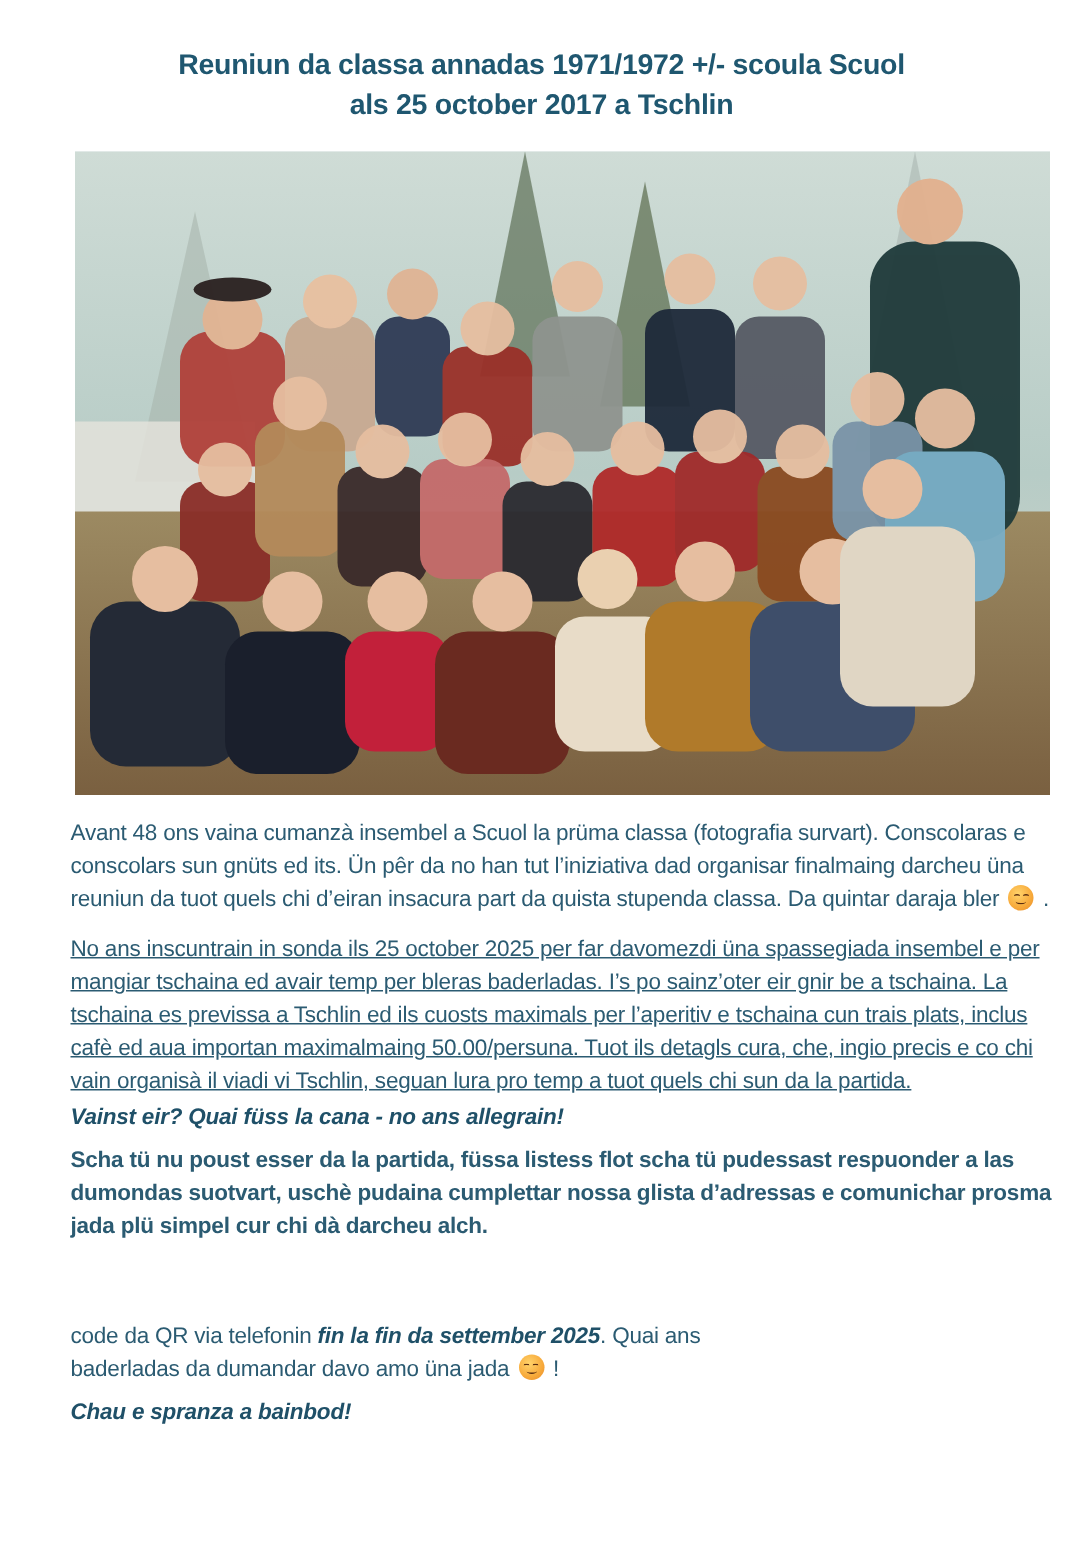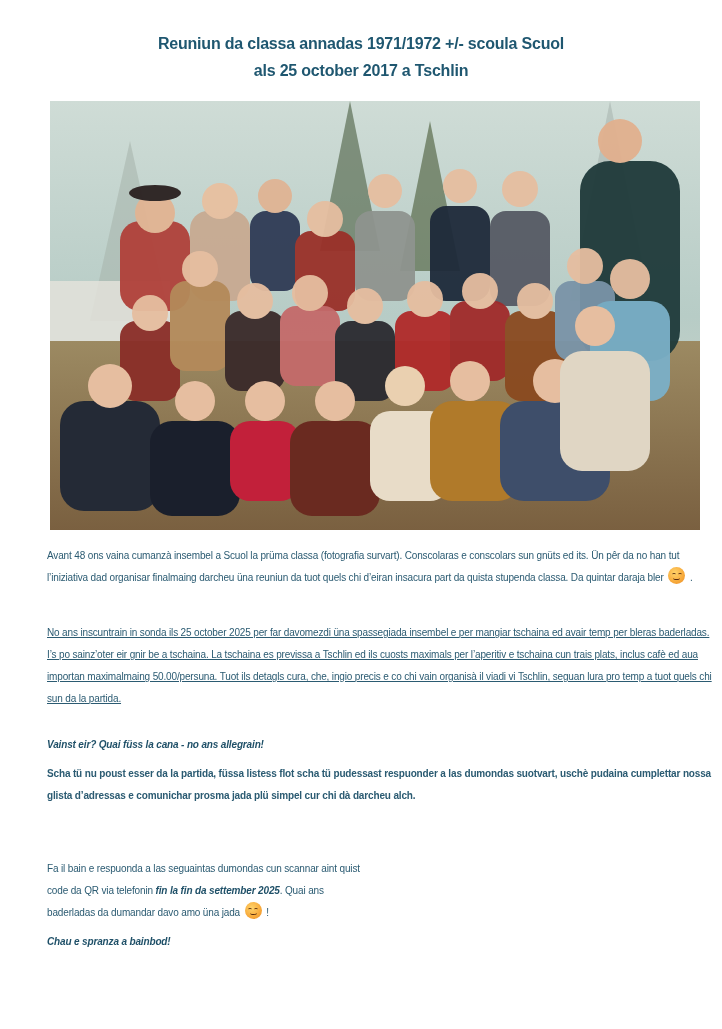--- a/index.html
+++ b/index.html
@@ -15,40 +15,40 @@
     font-family: "Liberation Sans", "DejaVu Sans", sans-serif;
   }
   .title {
     position: absolute;
     left: 0;
     top: 30px;
     width: 722px;
     text-align: center;
     color: #1f5770;
     font-weight: bold;
-    font-size: 16px;
+    font-size: 19px;
     line-height: 27px;
     letter-spacing: -0.2px;
   }
   .photo {
     position: absolute;
     left: 50px;
     top: 101px;
     width: 650px;
     height: 429px;
     overflow: hidden;
     background: linear-gradient(180deg, #c9d8d3 0%, #b8cbc4 20%, #9a8f7e 45%, #8a5a40 60%, #6b4a34 80%, #8a7046 100%);
   }
   .photo svg { display: block; }
   .body-text {
     position: absolute;
     left: 47px;
     width: 665px;
     color: #2b5b72;
-    font-size: 10px;
+    font-size: 15px;
     line-height: 22px;
     letter-spacing: -0.15px;
   }
   .body-text p { margin: 0; }
   .bold { font-weight: bold; color: #1f5068; font-style: italic; }
   .emoji {
     display: inline-block;
     width: 17px;
     height: 17px;
     border-radius: 50%;
@@ -190,21 +190,21 @@
 </div>
 
 <div class="body-text bold" style="top:734px;">Vainst eir? Quai füss la cana - no ans allegrain!</div>
 
 <div class="body-text" style="top:763px;font-weight:bold;">
   <p>Scha tü nu poust esser da la partida, füssa listess flot scha tü pudessast respuonder a las dumondas suotvart, uschè pudaina cumplettar nossa glista d’adressas e comunichar prosma jada plü simpel cur chi dà darcheu alch.</p>
 </div>
 
 <div class="body-text" style="top:858px; width:480px;">
   <p>
-    <span>Fa il bain e respuonda a las seguaintas dumondas cun scannar aint quist</span><br>
+    <br>
     <span>code da QR via telefonin </span><span class="bold">fin la fin da settember 2025</span><span>. Quai ans</span><br>
     <span>baderladas da dumandar davo amo üna jada</span> <span class="emoji"><span class="mouth"></span></span> <span>!</span>
   </p>
 </div>
 
 <div class="qr-placeholder"></div>
 
 <div class="body-text bold" style="top:931px;">Chau e spranza a bainbod!</div>
 
 </body></html>

